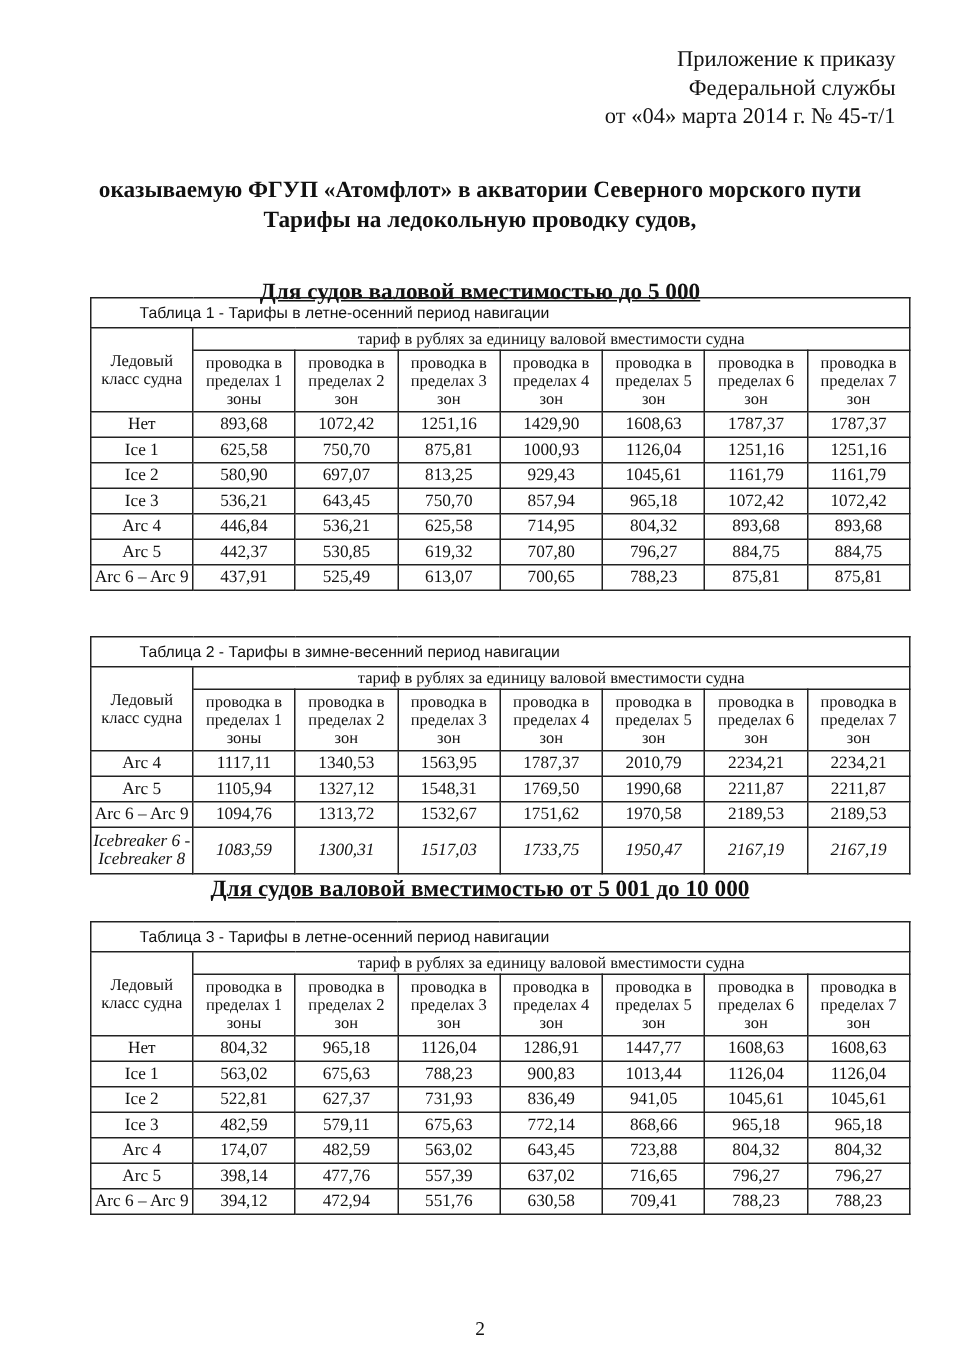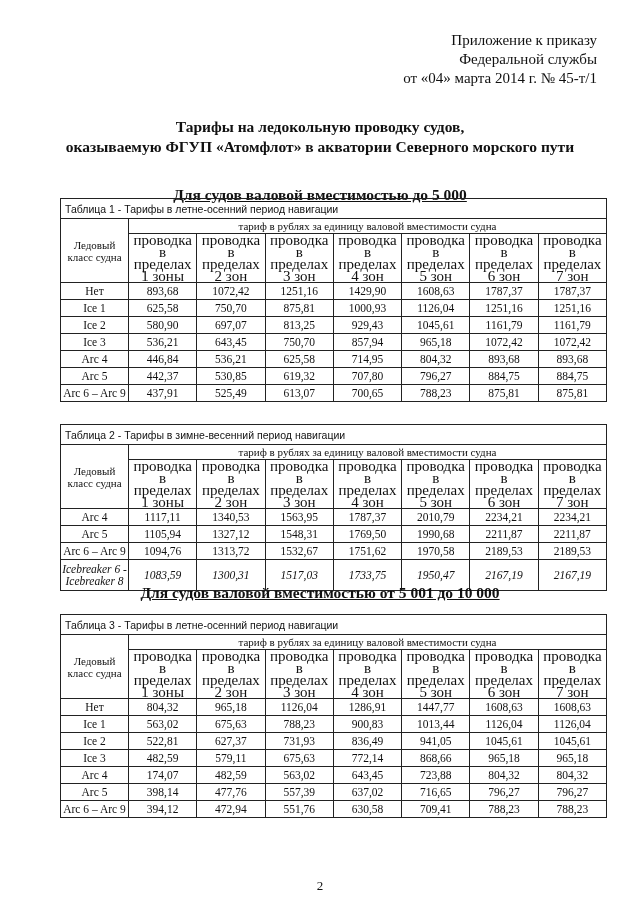--- a/index.html
+++ b/index.html
@@ -10,40 +10,40 @@
   .title { position:absolute; left:0; width:640px; top:117px; text-align:center;
            font-weight:bold; font-size:15.5px; line-height:20px; }
   .section-title { position:absolute; left:0; width:640px; text-align:center;
                    font-weight:bold; font-size:15.5px; text-decoration:underline; }
   table.tariff { position:absolute; left:60px; width:547px; border-collapse:collapse;
                  font-family:"Liberation Serif", serif; table-layout:fixed; }
   table.tariff td { border:1px solid #222; text-align:center; padding:0;
                     font-size:11px; line-height:12px; }
   table.tariff td.caption { text-align:left; padding:2px 4px; font-size:11px;
                             font-family:"Liberation Sans", sans-serif; height:15px; }
-  table.tariff td.caption span { font-family:"Liberation Sans", sans-serif; font-size:10.5px; }
+  table.tariff td.caption span { font-family:"Liberation Sans", sans-serif; font-size:10.5px;margin-left:28px; }
   table.tariff td.group { font-size:11px; height:14px; }
   table.tariff td.rowhead { font-size:11px; }
-  table.tariff td.colhead { font-size:15px; line-height:12px; height:40px; }
+  table.tariff td.colhead { font-size:11px; line-height:12px; height:40px; }
   table.tariff tr.datarow td { height:16px; font-size:11.5px; }
   table.tariff tr.tall td { height:30px;font-style:italic; }
   .page-num { position:absolute; left:0; width:640px; top:878px; text-align:center; font-size:13px; }
 </style>
 </head>
 <body>
 
 <div class="header">
   <div>Приложение к приказу</div>
   <div>Федеральной службы</div>
   <div>от «04» марта 2014 г. № 45-т/1</div>
 </div>
 
 <div class="title">
+  <div>оказываемую ФГУП «Атомфлот» в акватории Северного морского пути</div>
   <div>Тарифы на ледокольную проводку судов,</div>
-  <div>оказываемую ФГУП «Атомфлот» в акватории Северного морского пути</div>
 </div>
 
 <div class="section-title" style="top:166px;margin-top:20px;">Для судов валовой вместимостью до 5 000</div>
 
 <table class="tariff" style="top:198px;">
   <colgroup>
       <col style="width:68px">
       <col>
       <col>
       <col>

